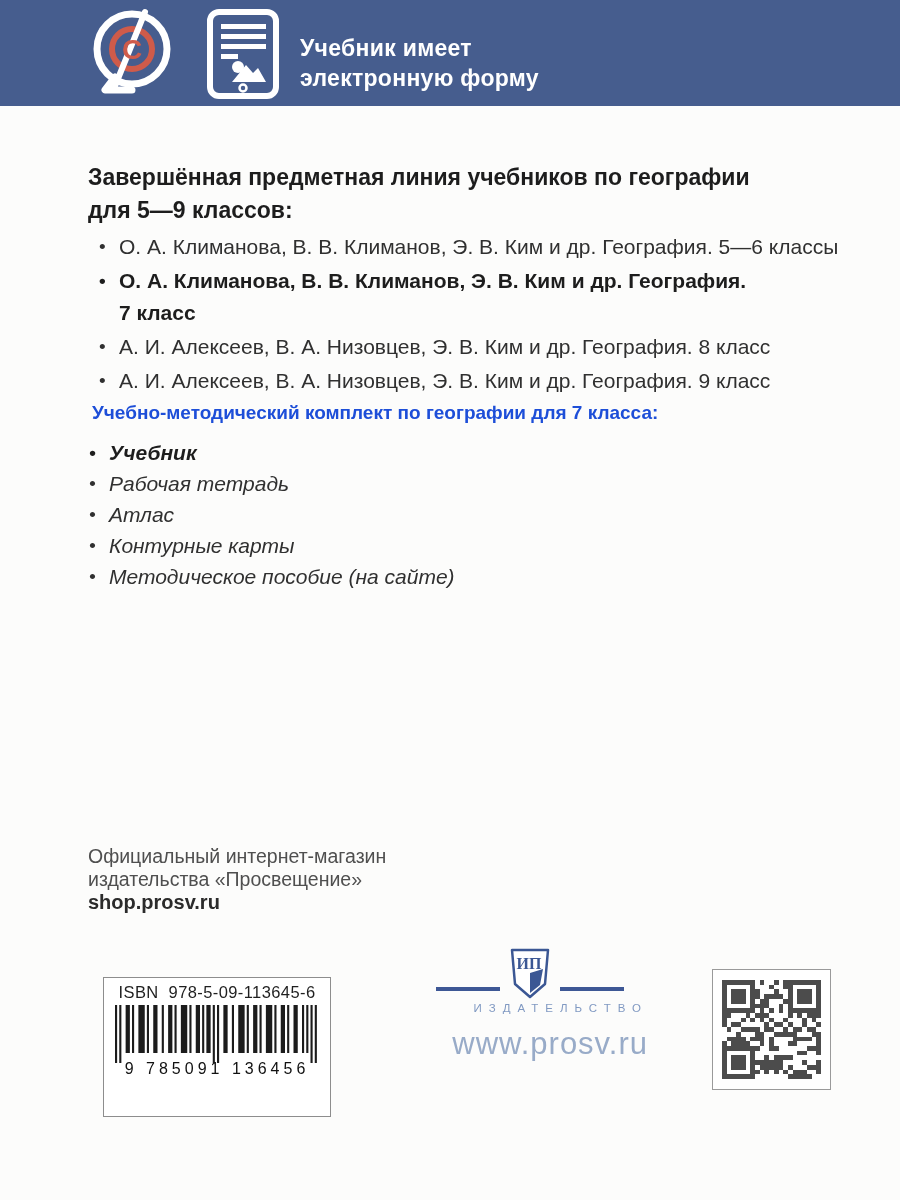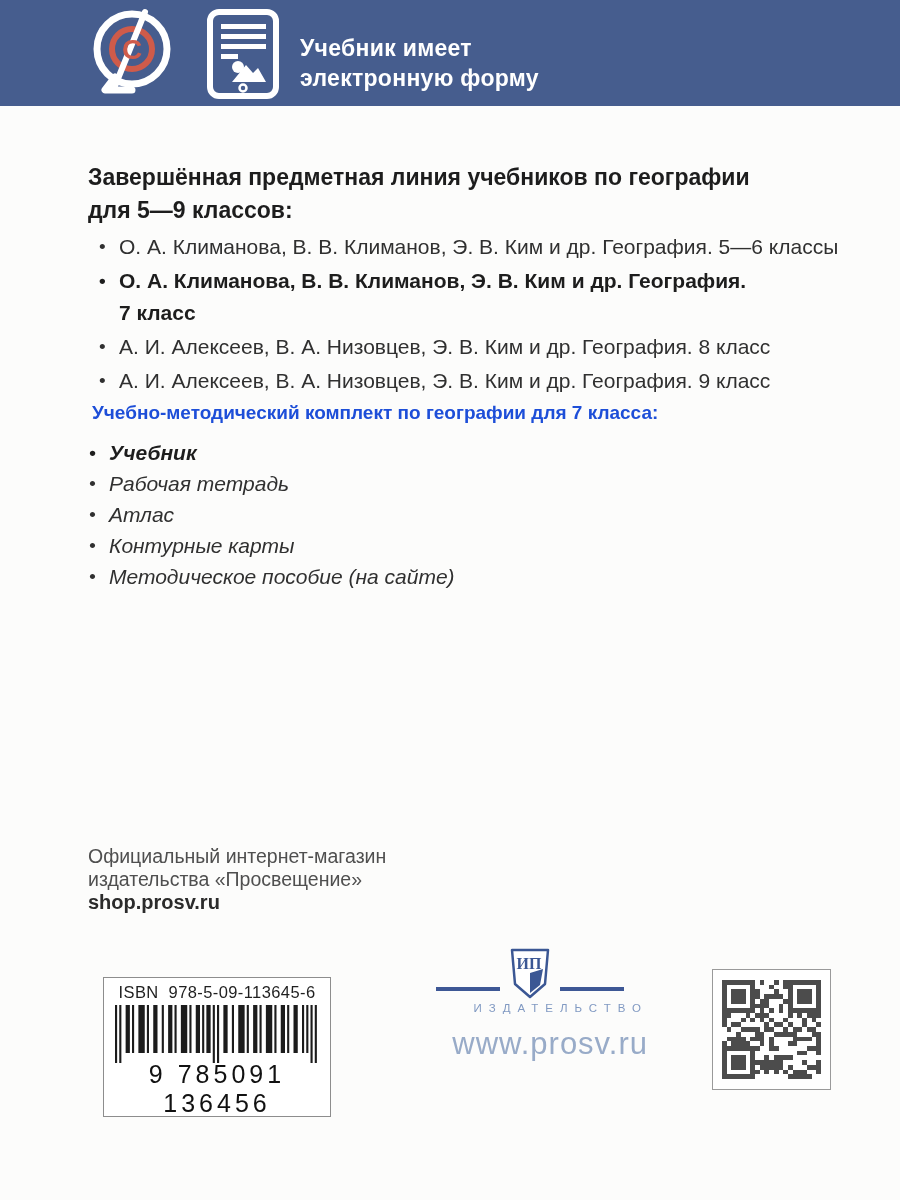--- a/index.html
+++ b/index.html
@@ -30,21 +30,21 @@
   .umk-list li::before{content:"•";position:absolute;left:1px;top:0;font-size:19px;}
   .umk-list li.bold{font-weight:bold;color:#1d1d1d;}
   
   .shop-block{position:absolute;left:88px;top:845px;font-size:19.5px;line-height:23px;color:#4f4f4f;}
   .shop-url{font-weight:bold;color:#2b2b2b;font-size:20px;}
   
   .barcode-box{position:absolute;left:87px;top:977px;width:228px;height:140px;background:#fff;
                border:1px solid #8d8d8d;box-sizing:border-box;text-align:center;margin-left:16px;}
   .isbn-line{margin-top:5px;font-size:16.5px;color:#1f1f1f;letter-spacing:.4px;}
   .barcode-bars{display:block;margin:3px auto 0 auto;}
-  .barcode-digits{margin-top:-3px;font-size:25px;color:#111;letter-spacing:4px;}
+  .barcode-digits{margin-top:-3px;font-size:16px;color:#111;letter-spacing:4px;}
   
   .publisher-block{position:absolute;left:412px;top:948px;width:236px;text-align:right;}
   .shield-row{display:flex;align-items:flex-end;justify-content:center;gap:7px;height:52px;}
   .shield-rule{width:64px;height:4px;background:#3d5795;margin-bottom:9px;}
   .publisher-name{margin-top:3px;font-family:"Liberation Serif",serif;font-weight:bold;
                   font-size:26px;color:#3b5794;letter-spacing:.5px;}
   .publisher-sub{margin-top:2px;font-size:11.5px;letter-spacing:7px;color:#8099c2;padding-left:7px;}
   .publisher-url{margin-top:12px;font-size:31px;color:#98abc8;letter-spacing:1px;}
   
   .qr-box{position:absolute;left:712px;top:969px;width:119px;height:121px;background:#fff;

